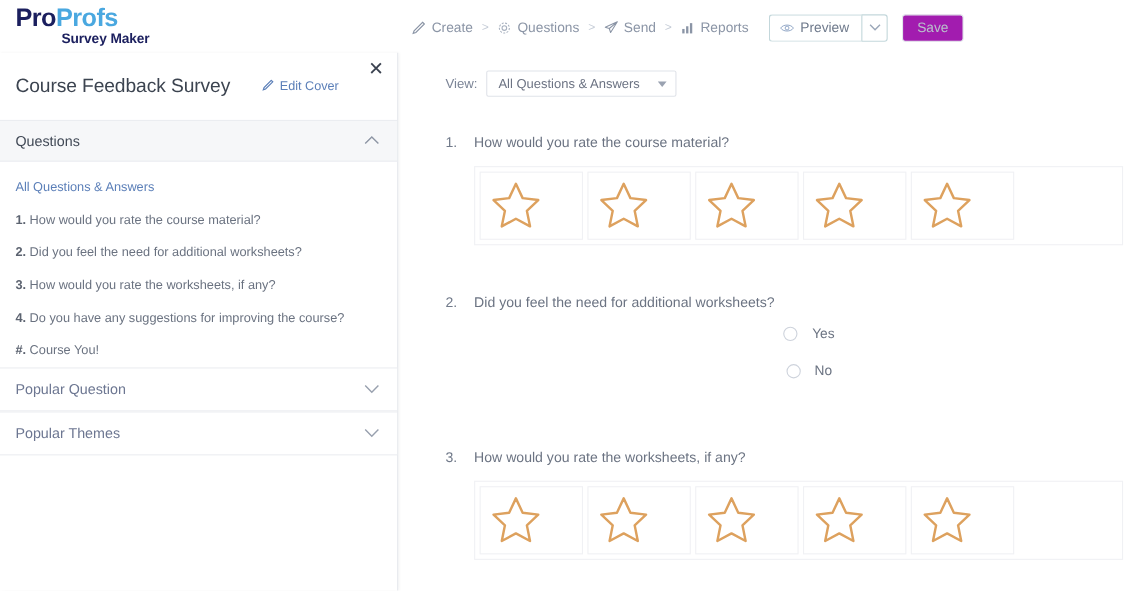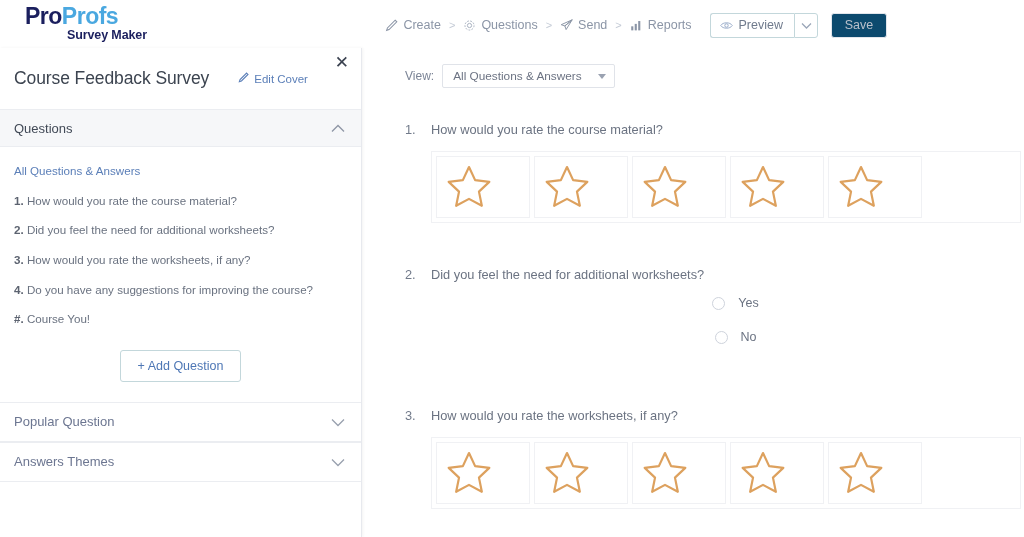--- a/index.html
+++ b/index.html
@@ -6,21 +6,21 @@
   html, body {
     width: 1024px; height: 537px;
     font-family: "Liberation Sans", sans-serif;
     background: #ffffff;
     overflow: hidden;
   }
   .app { position: relative; width: 1024px; height: 537px; background: #fff; }
 
   
   .topbar {
-    position: absolute; left: 11px; top: 0; width: 888px; height: 48px;
+    position: absolute; left: 0; top: 0; width: 888px; height: 48px;
     background: #ffffff;
     display: flex; align-items: center;
   }
   .logo { position: absolute; left: 14px; top: 4px; width: 122px; height: 38px; }
   .logo-row1 { font-size: 23px; font-weight: bold; letter-spacing: -0.5px; line-height: 24px; }
   .logo-pro { color: #1b1f5e; }
   .logo-profs { color: #4aa8e0; }
   .logo-row2 { font-size: 12.5px; font-weight: bold; color: #1b1f5e; text-align: right;
                width: 122px; line-height: 14px; letter-spacing: -0.1px; }
 
@@ -41,21 +41,21 @@
     background: #fff; color: #6f7a8c; font-size: 12.5px;
     padding: 0 11px 0 9px; border-radius: 3px 0 0 3px; cursor: pointer;
   }
   .preview-caret {
     width: 24px; border: 1px solid #c3d7db; background: #fff;
     border-radius: 0 3px 3px 0; display:flex; align-items:center; justify-content:center;
     cursor: pointer;
   }
   .save-btn {
     margin-left: 13px; width: 56px; height: 25px;
-    border: 1px solid #e2e6ec; border-radius: 3px; background: #0c4a6e;
+    border: 1px solid #e2e6ec; border-radius: 3px; background: #a21caf;
     color: #b9c0cb; font-size: 12.5px;
     display: flex; align-items: center; justify-content: center; cursor: default;
   }
 
   
   .sidebar {
     position: absolute; left: 0; top: 48px; width: 362px; height: 489px;
     background: #ffffff; border-right: 1px solid #e7e9ee;
     box-shadow: 1px 0 3px rgba(0,0,0,0.05);
   }
@@ -252,36 +252,33 @@
       </div>
       <div class="sb-item">
         <span class="num">4.</span>
         <span>Do you have any suggestions for improving the course?</span>
       </div>
       <div class="sb-item">
         <span class="num">#.</span>
         <span>Course You!</span>
       </div>
 
-      <div class="addq-wrap">
-        <div class="addq-btn">+ Add Question</div>
-      </div>
     </div>
 
     <div class="sb-section-head plain">
       <span class="lbl">Popular Question</span>
       <span>
         <svg width="14" height="9" viewBox="0 0 14 9">
             <path d="M1 1.5 L7 7.5 L13 1.5" fill="none" stroke="#98a0ae" stroke-width="1.3"></path>
           </svg>
       </span>
     </div>
 
     <div class="sb-section-head plain">
-      <span class="lbl">Answers Themes</span>
+      <span class="lbl">Popular Themes</span>
       <span>
         <svg width="14" height="9" viewBox="0 0 14 9">
             <path d="M1 1.5 L7 7.5 L13 1.5" fill="none" stroke="#98a0ae" stroke-width="1.3"></path>
           </svg>
       </span>
     </div>
     <div class="sb-spacer"></div>
   </div>
 
   <div class="main">

